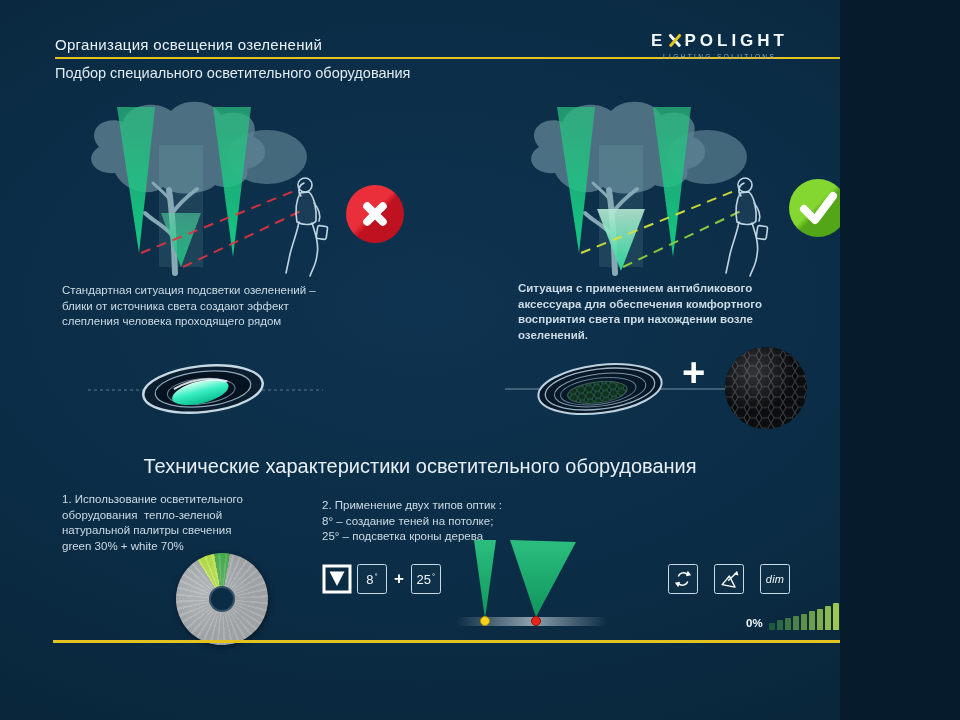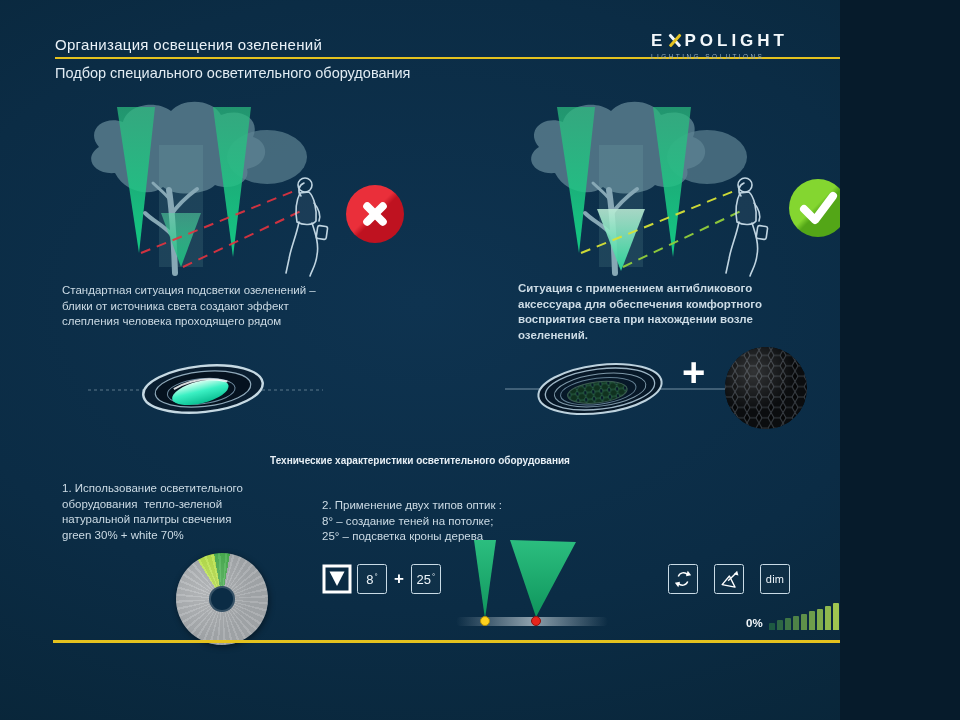--- a/index.html
+++ b/index.html
@@ -7,21 +7,21 @@
     position:relative;width:840px;height:720px;overflow:hidden;
     font-family:"Liberation Sans",sans-serif;
     background:radial-gradient(ellipse 900px 560px at 50% 42%, #0e3350 0%, #0b2c45 55%, #082436 100%);
     color:#d9e5ee;
   }
   
   .title{position:absolute;left:55px;top:36px;font-size:15px;letter-spacing:.3px;color:#eaf2f8;}
   .rule{position:absolute;background:var(--accent);}
   .rule-top{left:55px;top:57px;width:850px;height:2px;}
   .subtitle{position:absolute;left:55px;top:65px;font-size:14.5px;color:#e2ecf3;text-align:center;}
-  .logo{position:absolute;right:52px;top:31px;text-align:left;}
+  .logo{position:absolute;right:52px;top:31px;text-align:center;}
   .brand{font-size:17px;font-weight:bold;letter-spacing:4px;color:#f3f8fb;}
   .lx{position:relative;display:inline-block;width:14px;height:12px;margin:0 2px;}
   .lx i{position:absolute;left:-1px;top:5px;width:16px;height:2.6px;border-radius:1px;display:block;}
   .lx .w{background:#f3f8fb;transform:rotate(48deg);}
   .lx .y{background:var(--accent);transform:rotate(-48deg);}
   .tagline{font-size:6.5px;letter-spacing:2.4px;color:#93a9b7;margin-top:2px;}
   
   .scene{position:absolute;width:360px;height:190px;top:95px;}
   .scene-bad{left:55px;} .scene-good{left:495px;}
   .badge{position:absolute;width:58px;height:58px;border-radius:50%;}
@@ -32,37 +32,37 @@
   .caption-bad{left:62px;top:283px;}
   .caption-good{left:518px;top:281px;font-weight:bold;}
   
   .fixture{position:absolute;}
   .fixture-a{left:88px;top:352px;}
   .fixture-b{left:505px;top:349px;}
   .plus-big{position:absolute;left:682px;top:352px;font-size:40px;font-weight:bold;color:#fff;line-height:40px;}
   .honeycomb{position:absolute;left:723px;top:345px;}
   .acc-label{position:absolute;left:850px;top:399px;font-size:9.5px;line-height:13px;color:#c4d3dd;white-space:pre-line;}
   
-  .specs-title{position:absolute;left:0;right:0;top:455px;text-align:center;font-size:10px;color:#e7eff5;font-weight:bold;}
+  .specs-title{position:absolute;left:0;right:0;top:455px;text-align:center;font-size:20px;color:#e7eff5;}
   .item{position:absolute;font-size:11.5px;line-height:15.5px;color:#ccdbe5;white-space:pre-line;}
-  .item-1{left:62px;top:481px;width:245px;}
+  .item-1{left:62px;top:492px;width:245px;}
   .item-2{left:322px;top:498px;width:265px;}
   .item-3{left:668px;top:498px;width:248px;}
   
   .donut{position:absolute;left:176px;top:553px;width:92px;height:92px;border-radius:50%;
     box-shadow:0 2px 6px rgba(0,0,0,.45);}
   .donut::after{content:"";position:absolute;inset:0;border-radius:50%;
     background:repeating-conic-gradient(rgba(255,255,255,.07) 0deg 3deg, rgba(0,0,0,.05) 3deg 9deg),
                radial-gradient(circle at 38% 32%, rgba(255,255,255,.25), rgba(255,255,255,0) 55%);}
   .donut-hole{position:absolute;left:209px;top:586px;width:26px;height:26px;border-radius:50%;
     background:#0b2c45;box-shadow:0 0 0 2px rgba(255,255,255,.18) inset;z-index:2;}
   
   .iconrow{position:absolute;display:flex;align-items:center;gap:5px;}
   .row-optics{left:322px;top:564px;}
-  .row-controls{left:668px;top:564px;gap:16px;}
+  .row-controls{left:668px;top:564px;gap:16px;font-style:italic;}
   .ibox{width:28px;height:28px;border:1.5px solid #c9dbe6;border-radius:2.5px;display:flex;
     align-items:center;justify-content:center;color:#eef5fa;font-size:13px;background:rgba(255,255,255,.02);}
   .ibox sup{font-size:8px;margin-left:1px;transform:translateY(-3px);}
   .plus-small{color:#fff;font-weight:bold;font-size:17px;margin:0 2px;}
   .dimtxt{font-size:11px;letter-spacing:.2px;}
   .cones{position:absolute;left:448px;top:540px;}
   
   .dimmer{position:absolute;left:746px;top:586px;height:44px;display:flex;align-items:flex-end;}
   .dim-label{font-size:11.5px;font-weight:bold;color:#f2f7fa;padding-bottom:1px;}
   .dim-bars{display:flex;align-items:flex-end;gap:2px;margin:0 6px;}

